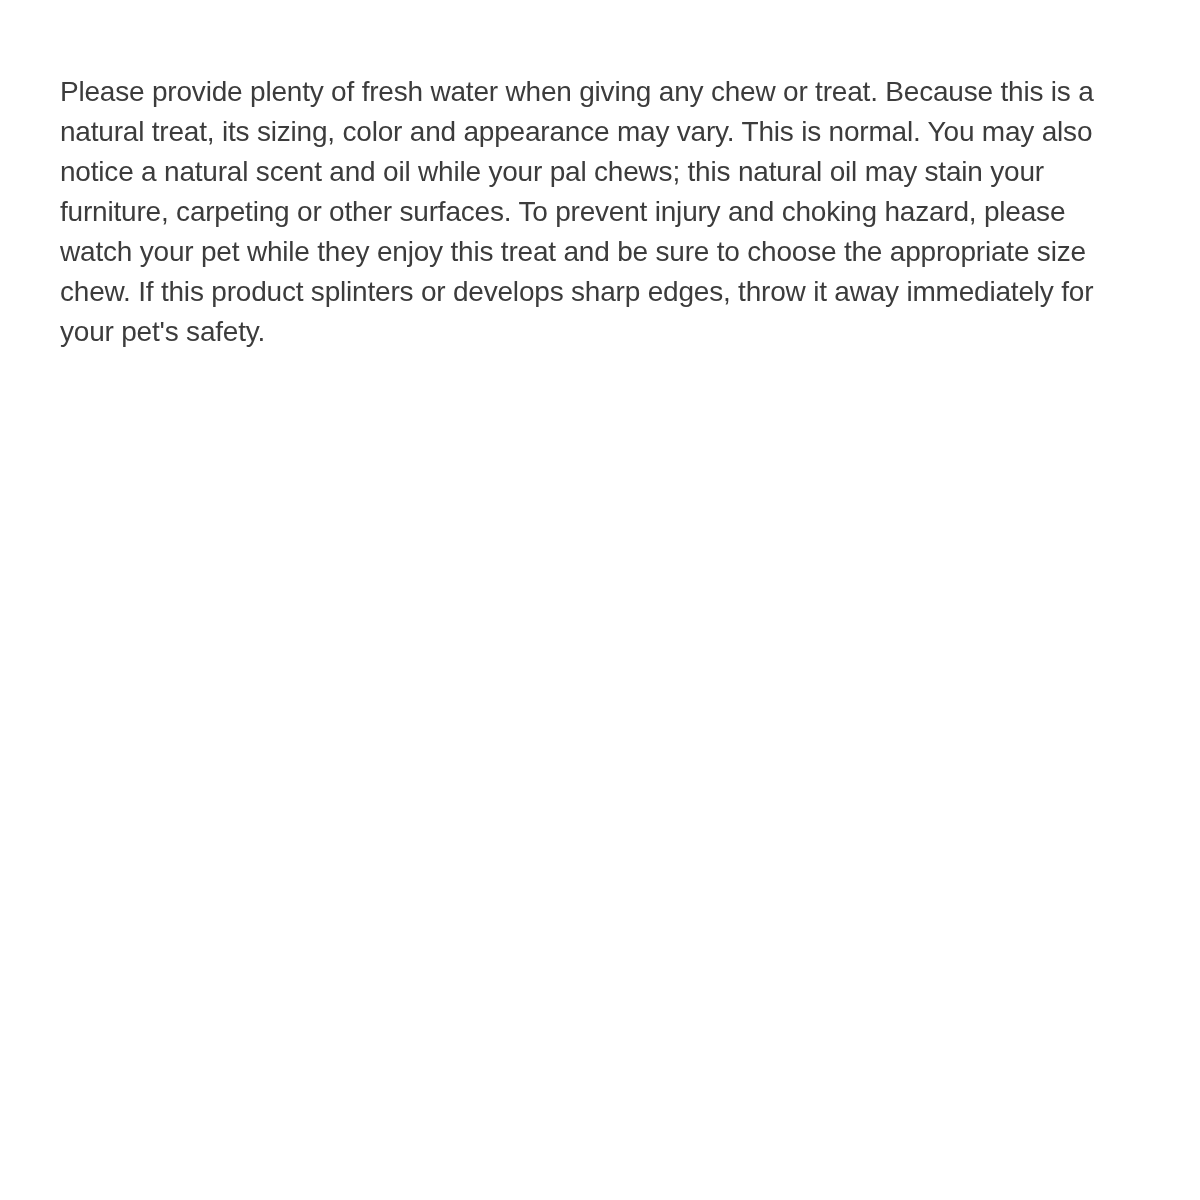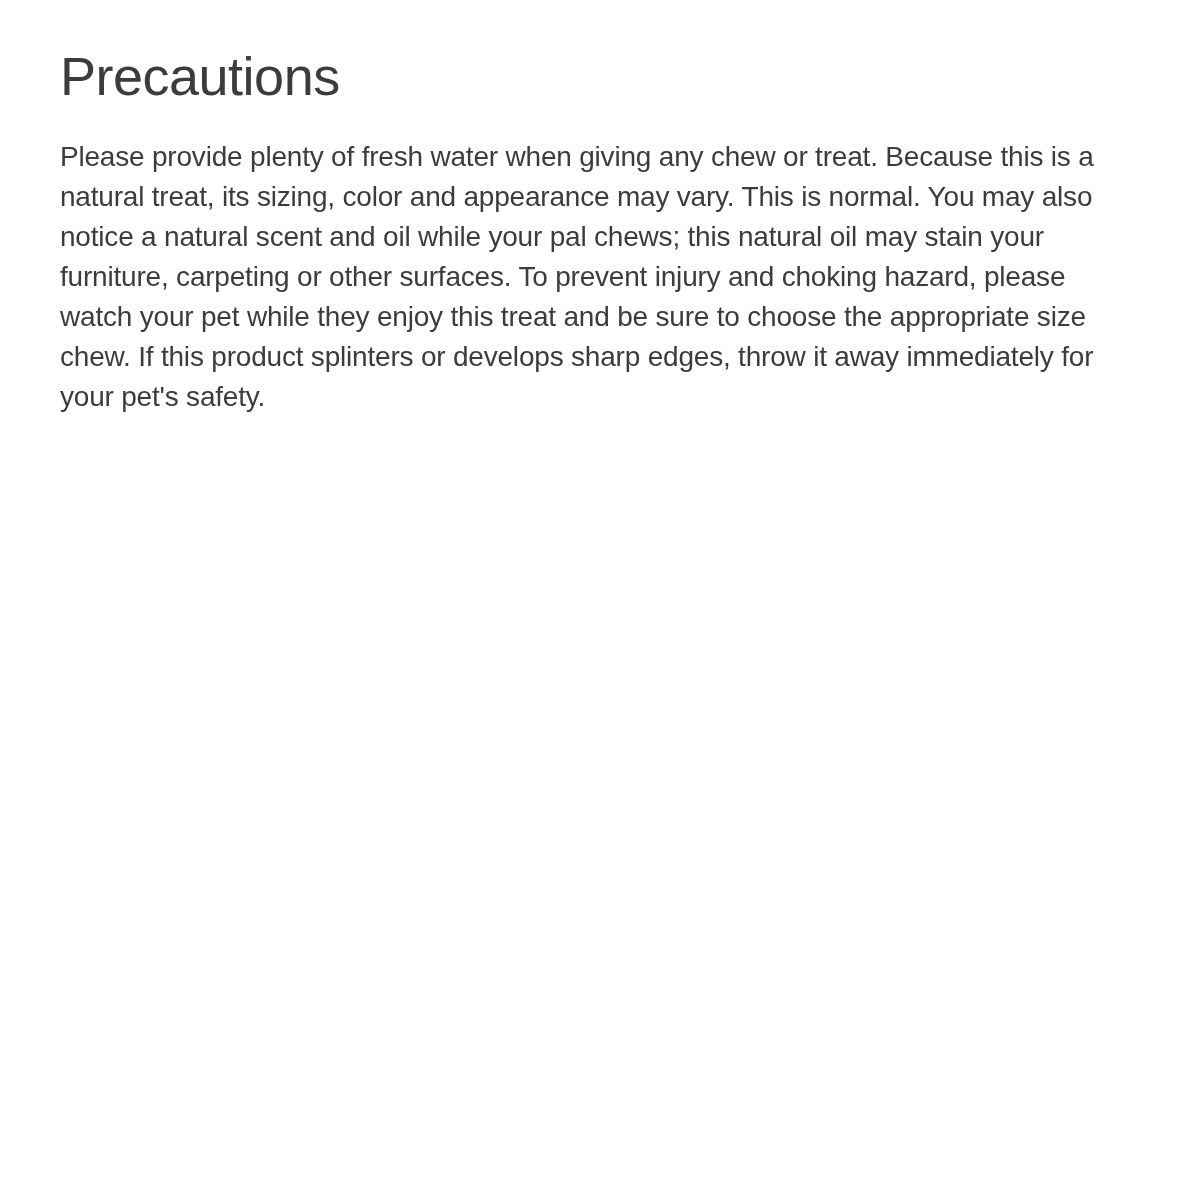--- a/index.html
+++ b/index.html
@@ -34,15 +34,14 @@
     line-height: 40px;
     font-weight: 300;
     letter-spacing: -0.2px;
     color: #3c3c3c;
   }
 </style>
 </head>
 <body>
 
 <section class="section">
-  <h2 class="section-title">Precautions</h2>
   <p class="section-body">Please provide plenty of fresh water when giving any chew or treat. Because this is a natural treat, its sizing, color and appearance may vary. This is normal. You may also notice a natural scent and oil while your pal chews; this natural oil may stain your furniture, carpeting or other surfaces. To prevent injury and choking hazard, please watch your pet while they enjoy this treat and be sure to choose the appropriate size chew. If this product splinters or develops sharp edges, throw it away immediately for your pet's safety.</p>
 </section>
 
 </body></html>

